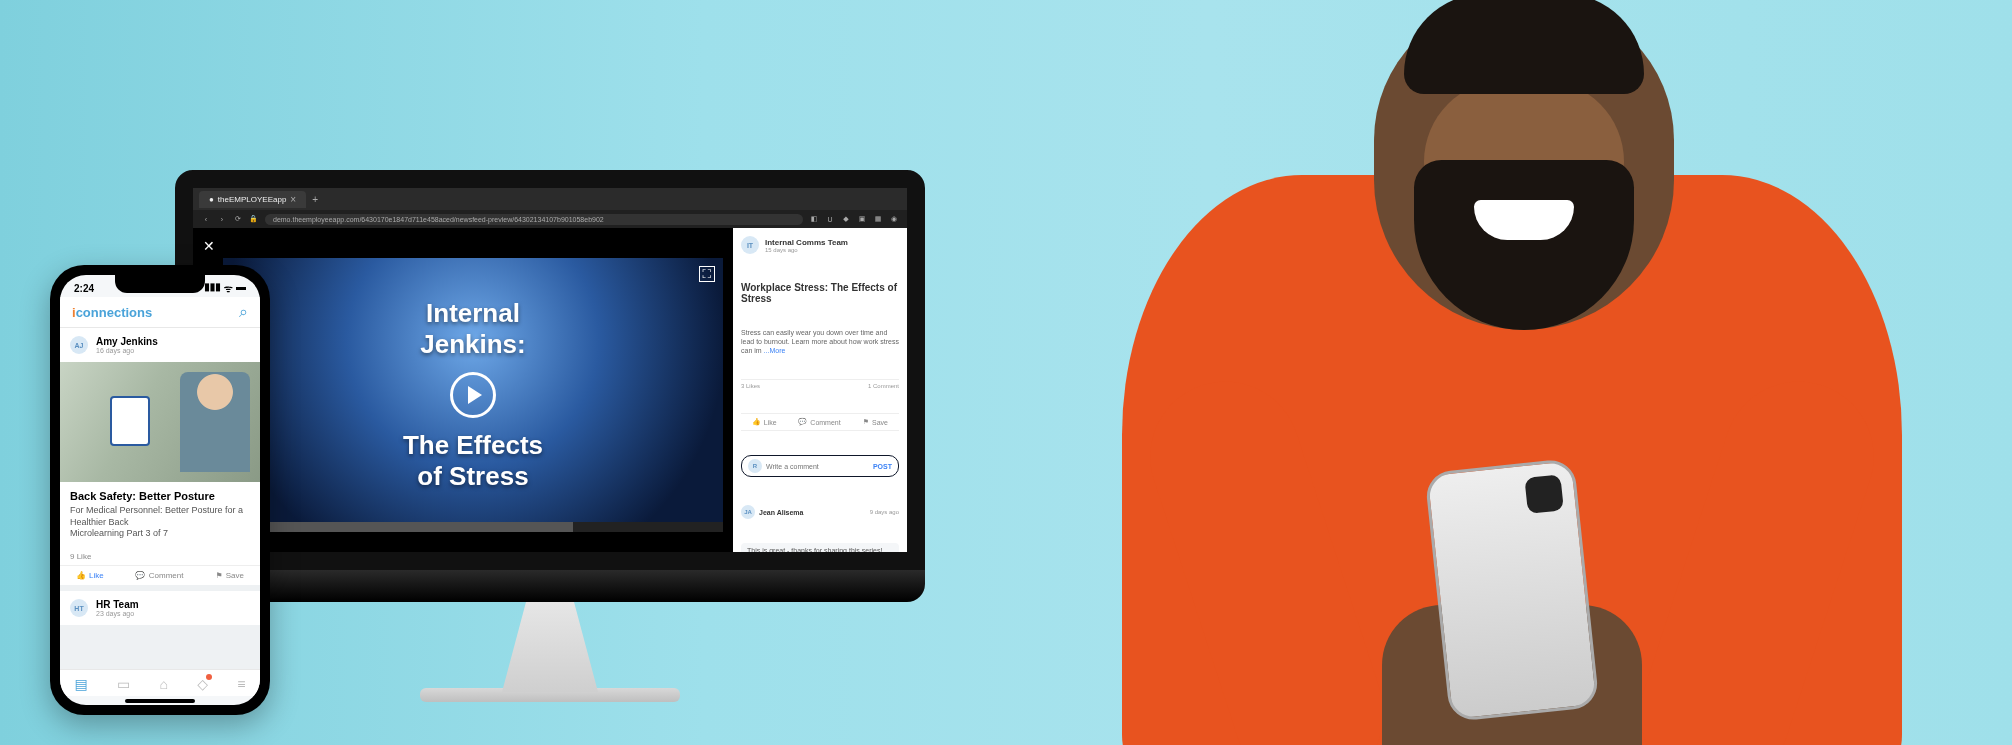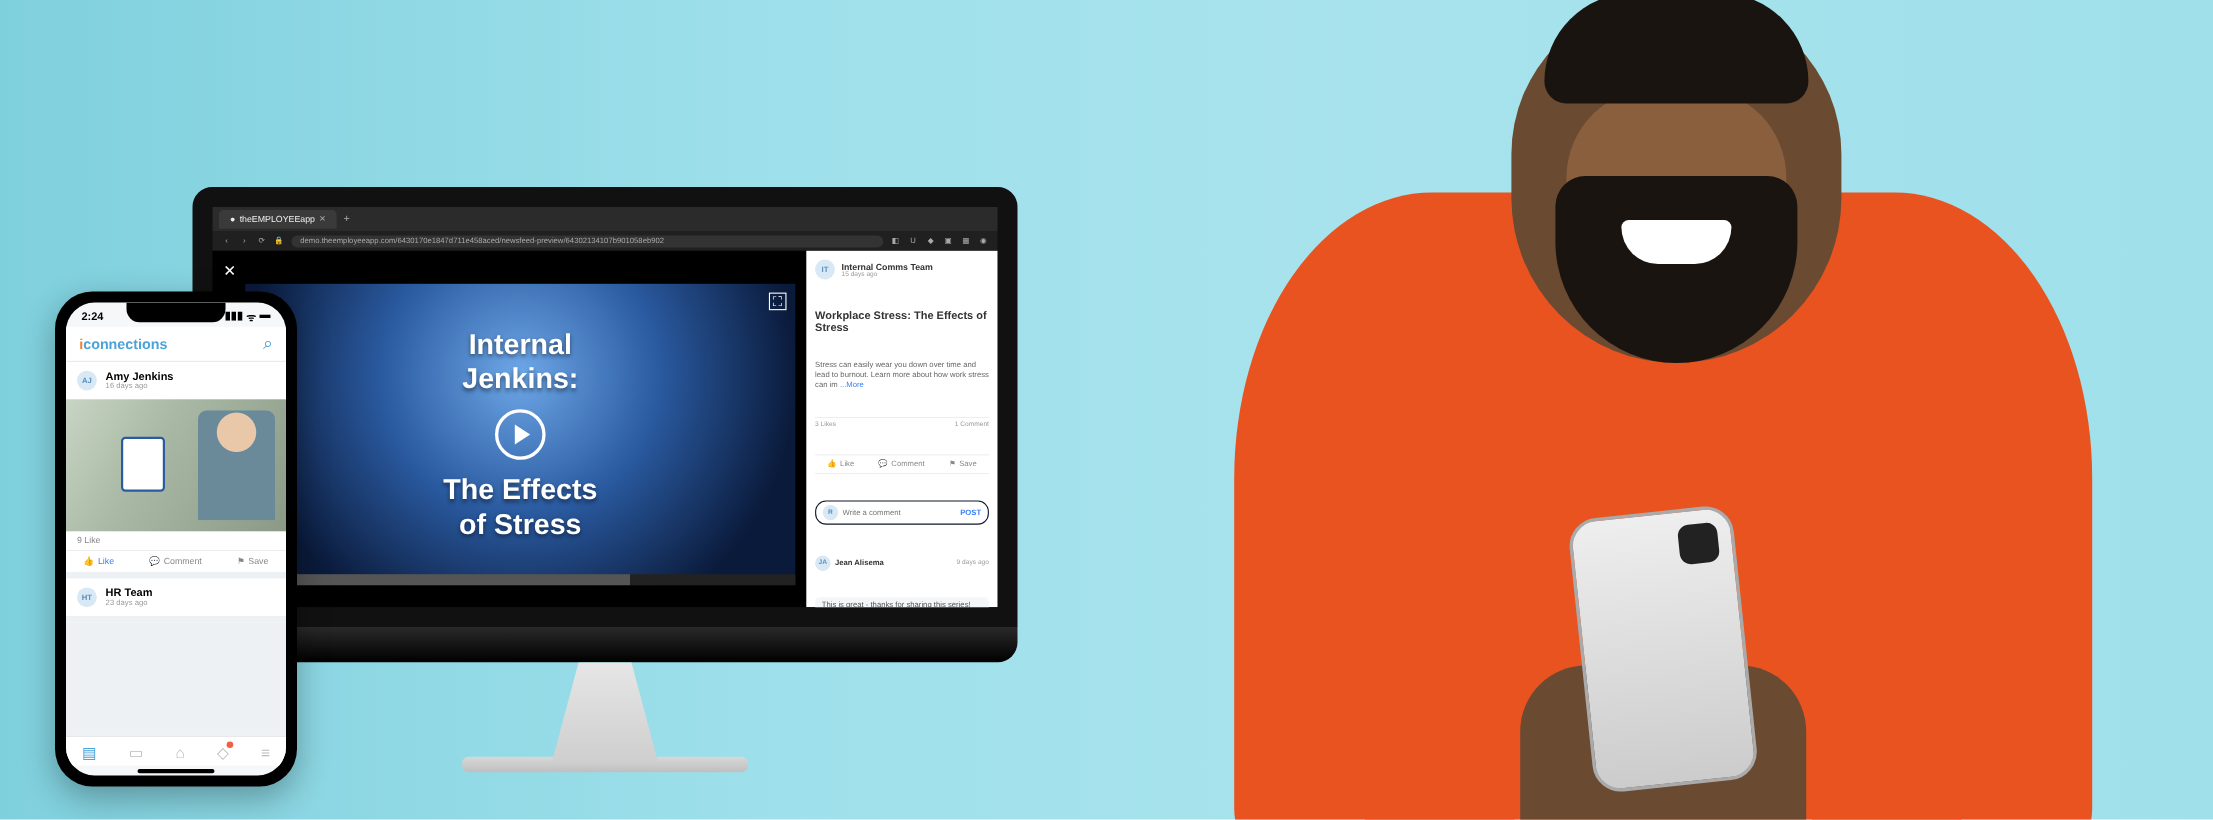--- a/index.html
+++ b/index.html
@@ -381,20 +381,25 @@
           <div class="avatar-sm">AJ</div>
           <div>
             <div class="who">Amy Jenkins</div>
             <div class="when">16 days ago</div>
           </div>
         </div>
         <div class="thumb">
           <div class="sign"></div>
           <div class="person"></div>
         </div>
+        <div class="card-body">
+          <div class="card-title">Back Safety: Better Posture</div>
+          <div class="card-line">For Medical Personnel: Better Posture for a Healthier Back</div>
+          <div class="card-line">Microlearning Part 3 of 7</div>
+        </div>
         <div class="card-stats">9 Like</div>
         <div class="card-actions">
           <span class="like">
               <span>👍</span>
               <span>Like</span>
             </span>
           <span>
               <span>💬</span>
               <span>Comment</span>
             </span>

